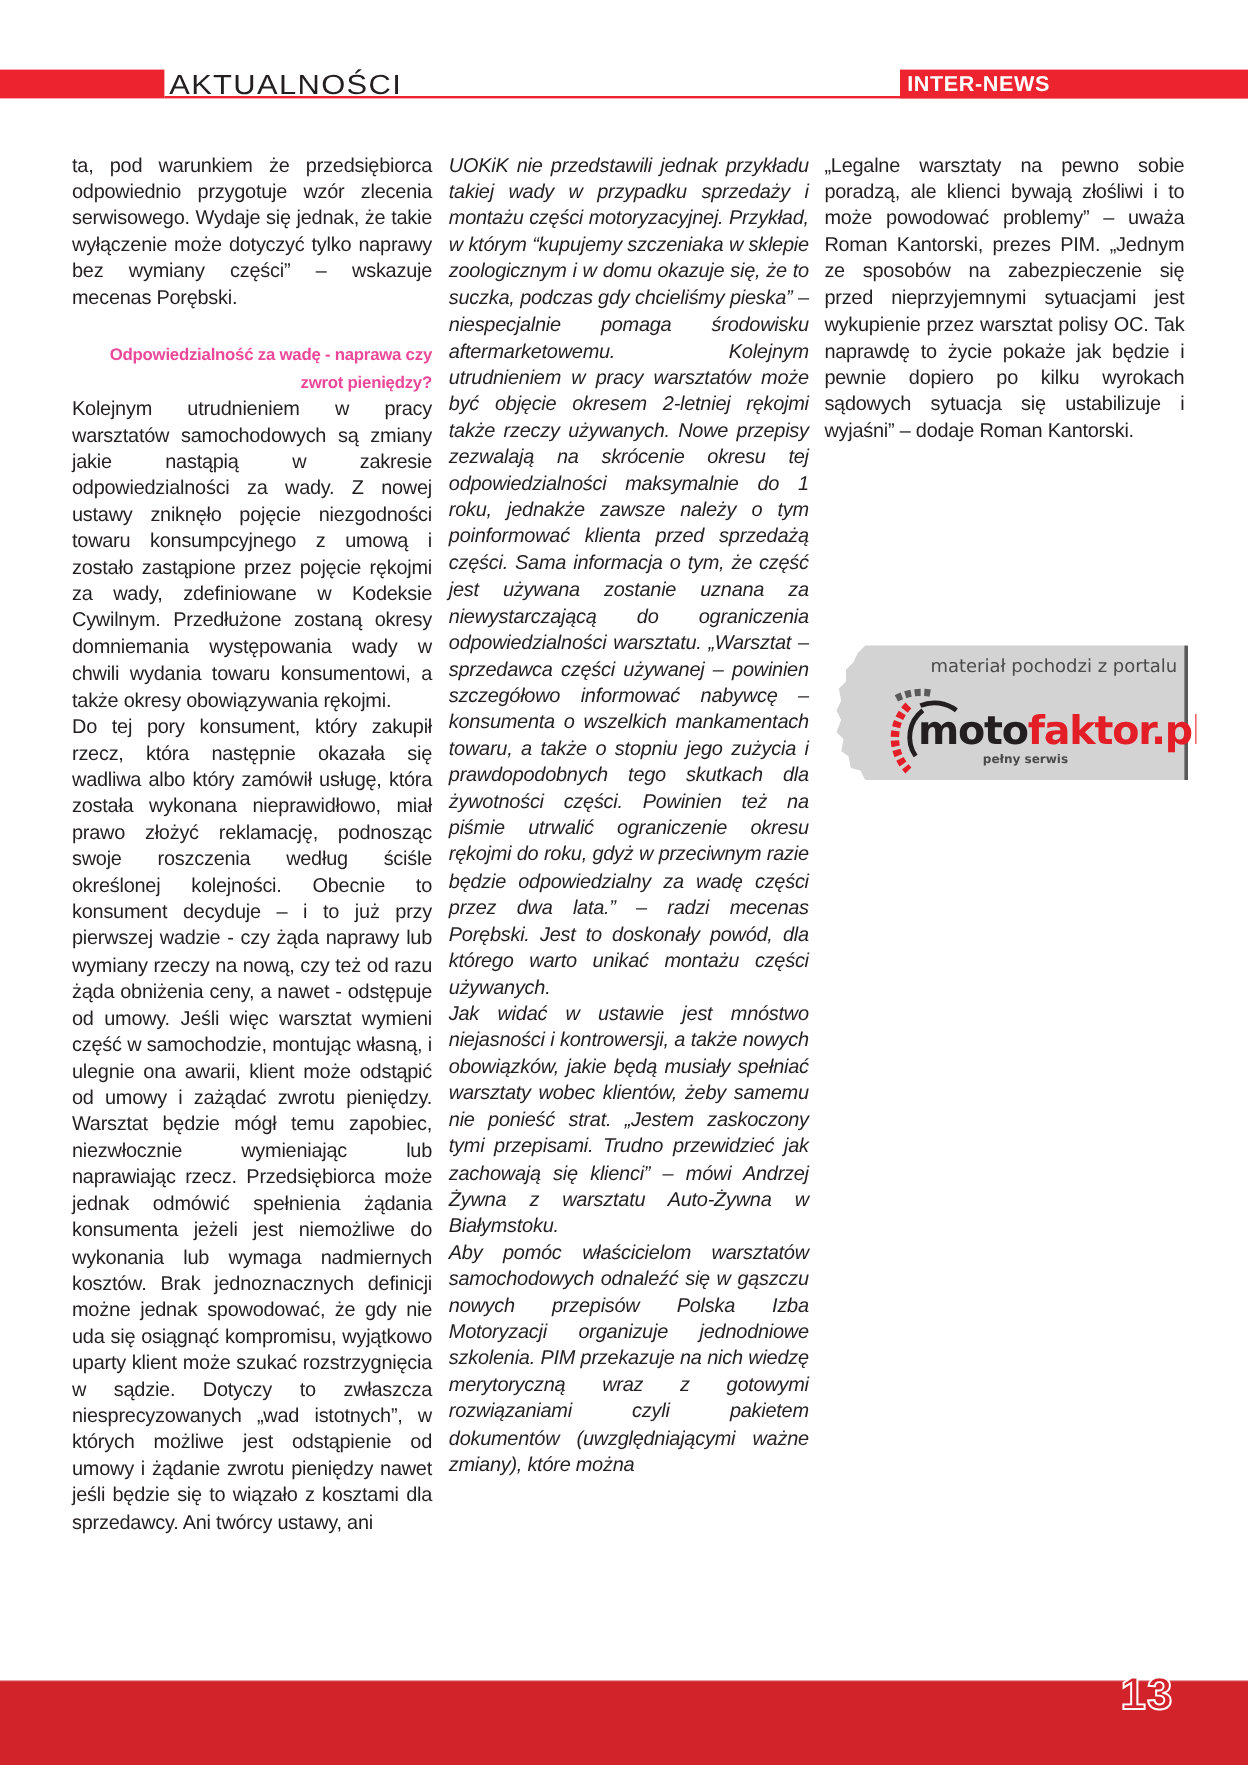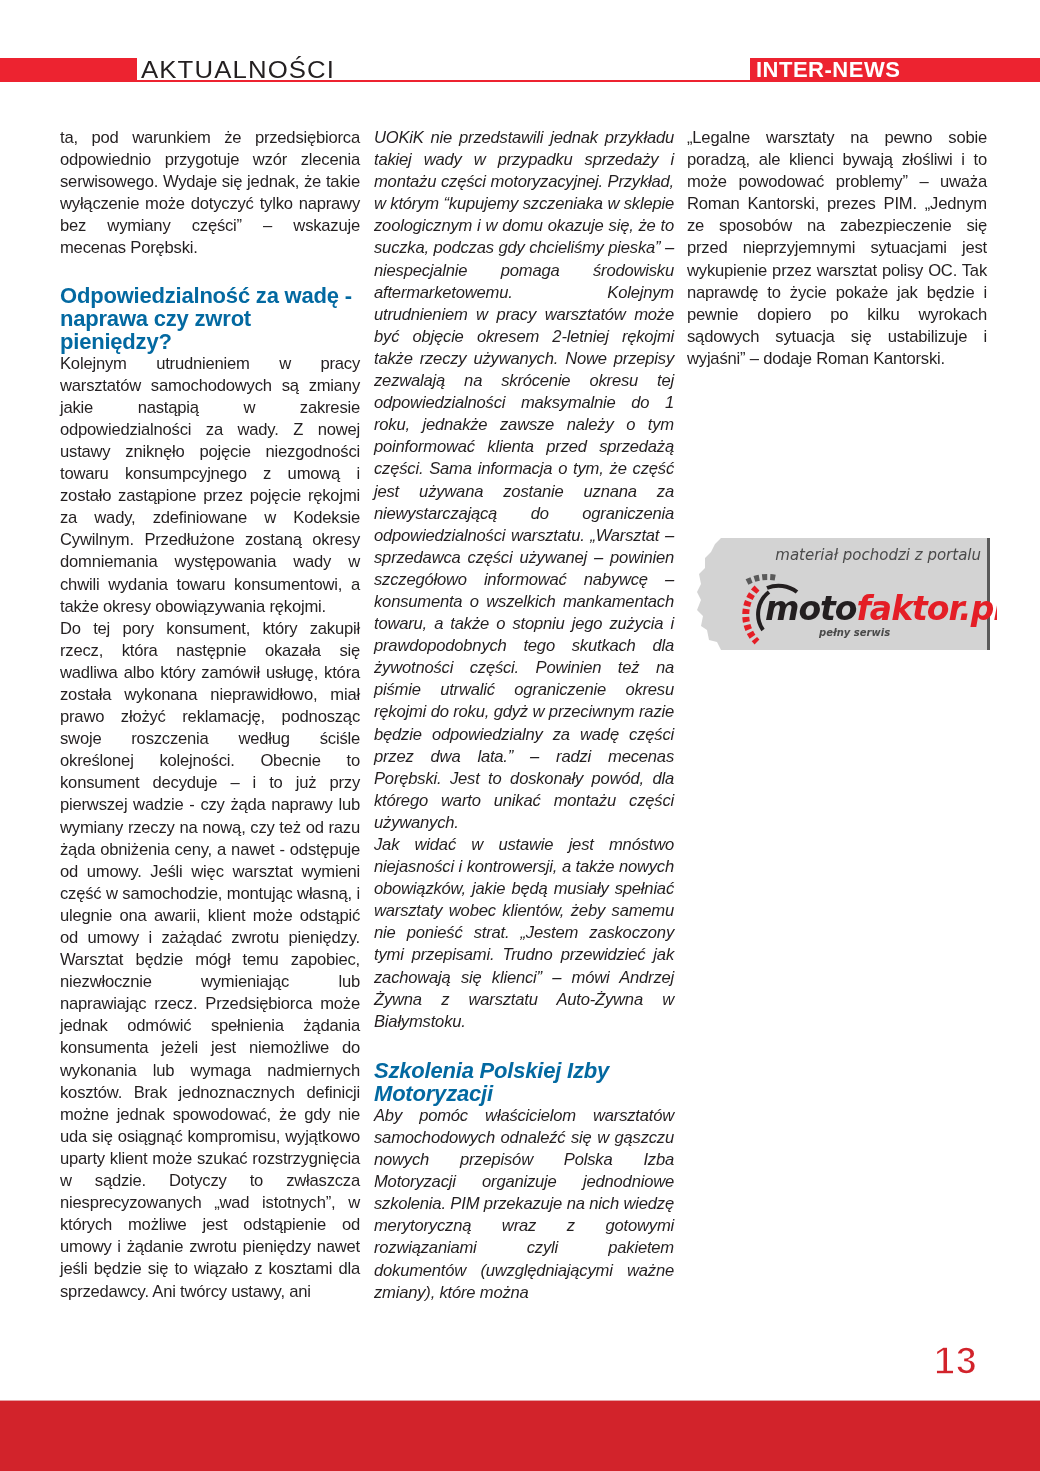--- a/index.html
+++ b/index.html
@@ -3,32 +3,32 @@
 <meta charset="utf-8">
 <style>
   html, body { margin:0; padding:0; }
   body { width:1040px; height:1471px; position:relative; background:#ffffff; overflow:hidden;
          font-family:"Liberation Sans", sans-serif; color:#231f20; }
   .hdr-left-bar { position:absolute; left:0; top:58px; width:137px; height:24px; background:#ed2330; }
   .hdr-rule { position:absolute; left:137px; top:80px; width:903px; height:2px; background:#ed2330; }
   .hdr-section { position:absolute; left:141px; top:58px; font-size:23px; line-height:24px; letter-spacing:1px;
                  color:#231f20; font-weight:normal; transform:scaleX(1.12); transform-origin:left center; }
   .hdr-right-bar { position:absolute; left:750px; top:58px; width:290px; height:24px; background:#ed2330; }
-  .hdr-badge { position:absolute; left:756px; top:59px; font-size:22px; line-height:22px; font-weight:bold;
+  .hdr-badge { position:absolute; left:756px; top:59px; font-size:18px; line-height:22px; font-weight:bold;
                color:#ffffff; letter-spacing:0.5px;text-align:center; }
   .col { position:absolute; top:127px; width:300px; font-size:16.6px; line-height:22.1px; text-align:justify;
          letter-spacing:-0.2px; }
   .col p { margin:0; }
   .c1 { left:60px; } .c2 { left:374px;font-style:italic; } .c3 { left:687px; }
-  .h2 { font-weight:bold; font-size:22px; line-height:23px; margin:24px 0 0 0 !important; text-align:left;
-        color:#0369a1; }
-  .logo-box { position:absolute; left:697px; top:530px; width:300px; height:128px;font-style:italic; }
+  .h2 { font-weight:bold; font-size:14px; line-height:23px; margin:24px 0 0 0 !important; text-align:right;
+        color:#ec4899; }
+  .logo-box { position:absolute; left:697px; top:530px; width:300px; height:128px; }
   .footer-bar { position:absolute; left:0; top:1400px; width:1040px; height:71px; background:#d2232b;
                 border-top:1px solid #e6a0a4; }
-  .page-num { position:absolute; right:62px; top:1341px; font-size:38px; font-weight:bold; line-height:40px;
+  .page-num { position:absolute; right:62px; top:1392px; font-size:38px; font-weight:bold; line-height:40px;
               color:#d2232b; -webkit-text-stroke:1.6px #ffffff; letter-spacing:1px; }
 </style>
 </head>
 <body>
 
 <div class="hdr-left-bar"></div>
 <div class="hdr-rule"></div>
 <div class="hdr-section">AKTUALNOŚCI</div>
 <div class="hdr-right-bar"></div>
 <div class="hdr-badge">INTER-NEWS</div>
@@ -36,21 +36,20 @@
 <div class="col c1">
   <p>ta, pod warunkiem że przedsiębiorca odpowiednio przygotuje wzór zlecenia serwisowego. Wydaje się jednak, że takie wyłączenie może dotyczyć tylko naprawy bez wymiany części” – wskazuje mecenas Porębski.</p>
   <p class="h2">Odpowiedzialność za wadę - naprawa czy zwrot pieniędzy?</p>
   <p>Kolejnym utrudnieniem w pracy warsztatów samochodowych są zmiany jakie nastąpią w zakresie odpowiedzialności za wady. Z nowej ustawy zniknęło pojęcie niezgodności towaru konsumpcyjnego z umową i zostało zastąpione przez pojęcie rękojmi za wady, zdefiniowane w Kodeksie Cywilnym. Przedłużone zostaną okresy domniemania występowania wady w chwili wydania towaru konsumentowi, a także okresy obowiązywania rękojmi.</p>
   <p>Do tej pory konsument, który zakupił rzecz, która następnie okazała się wadliwa albo który zamówił usługę, która została wykonana nieprawidłowo, miał prawo złożyć reklamację, podnosząc swoje roszczenia według ściśle określonej kolejności. Obecnie to konsument decyduje – i to już przy pierwszej wadzie - czy żąda naprawy lub wymiany rzeczy na nową, czy też od razu żąda obniżenia ceny, a nawet - odstępuje od umowy. Jeśli więc warsztat wymieni część w samochodzie, montując własną, i ulegnie ona awarii, klient może odstąpić od umowy i zażądać zwrotu pieniędzy. Warsztat będzie mógł temu zapobiec, niezwłocznie wymieniając lub naprawiając rzecz. Przedsiębiorca może jednak odmówić spełnienia żądania konsumenta jeżeli jest niemożliwe do wykonania lub wymaga nadmiernych kosztów. Brak jednoznacznych definicji możne jednak spowodować, że gdy nie uda się osiągnąć kompromisu, wyjątkowo uparty klient może szukać rozstrzygnięcia w sądzie.  Dotyczy to zwłaszcza niesprecyzowanych „wad istotnych”, w których możliwe jest odstąpienie od umowy i żądanie zwrotu pieniędzy nawet jeśli będzie się to wiązało z kosztami dla sprzedawcy. Ani twórcy ustawy, ani</p>
 </div>
 
 <div class="col c2">
   <p>UOKiK nie przedstawili jednak przykładu takiej wady w przypadku sprzedaży i montażu części motoryzacyjnej. Przykład, w którym “kupujemy szczeniaka w sklepie zoologicznym i w domu okazuje się, że to suczka, podczas gdy chcieliśmy pieska” – niespecjalnie pomaga środowisku aftermarketowemu. Kolejnym utrudnieniem w pracy warsztatów może być objęcie okresem 2-letniej rękojmi także rzeczy używanych. Nowe przepisy zezwalają na skrócenie okresu tej odpowiedzialności maksymalnie do 1 roku, jednakże zawsze należy o tym poinformować klienta przed sprzedażą części. Sama informacja o tym, że część jest używana zostanie uznana za niewystarczającą do ograniczenia odpowiedzialności warsztatu. „Warsztat – sprzedawca części używanej – powinien szczegółowo informować nabywcę – konsumenta o wszelkich mankamentach towaru, a także o stopniu jego zużycia i prawdopodobnych tego skutkach dla żywotności części. Powinien też na piśmie utrwalić ograniczenie okresu rękojmi do roku, gdyż w przeciwnym razie będzie odpowiedzialny za wadę części przez dwa lata.” – radzi mecenas Porębski. Jest to doskonały powód, dla którego warto unikać montażu części używanych.</p>
   <p>Jak widać w ustawie jest mnóstwo niejasności i kontrowersji, a także nowych obowiązków, jakie będą musiały spełniać warsztaty wobec klientów, żeby samemu nie ponieść strat. „Jestem zaskoczony tymi przepisami. Trudno przewidzieć jak zachowają się klienci” – mówi Andrzej Żywna z warsztatu Auto-Żywna w Białymstoku.</p>
-  <p class="h2" style="margin-top:26px !important;">Szkolenia Polskiej Izby Motoryzacji</p>
   <p>Aby pomóc właścicielom warsztatów samochodowych odnaleźć się w gąszczu nowych przepisów Polska Izba Motoryzacji organizuje jednodniowe szkolenia. PIM przekazuje na nich wiedzę merytoryczną wraz z gotowymi rozwiązaniami czyli pakietem dokumentów (uwzględniającymi ważne zmiany), które można</p>
 </div>
 
 <div class="col c3">
   <p>„Legalne warsztaty na pewno sobie poradzą, ale klienci bywają złośliwi i to może powodować problemy” – uważa Roman Kantorski, prezes PIM. „Jednym ze sposobów na zabezpieczenie się przed nieprzyjemnymi sytuacjami jest wykupienie przez warsztat polisy OC. Tak naprawdę to życie pokaże jak będzie i pewnie dopiero po kilku wyrokach sądowych sytuacja się ustabilizuje i wyjaśni” – dodaje Roman Kantorski.</p>
 </div>
 
 <div class="logo-box">
   <svg width="300" height="128" viewBox="0 0 300 128">
 

